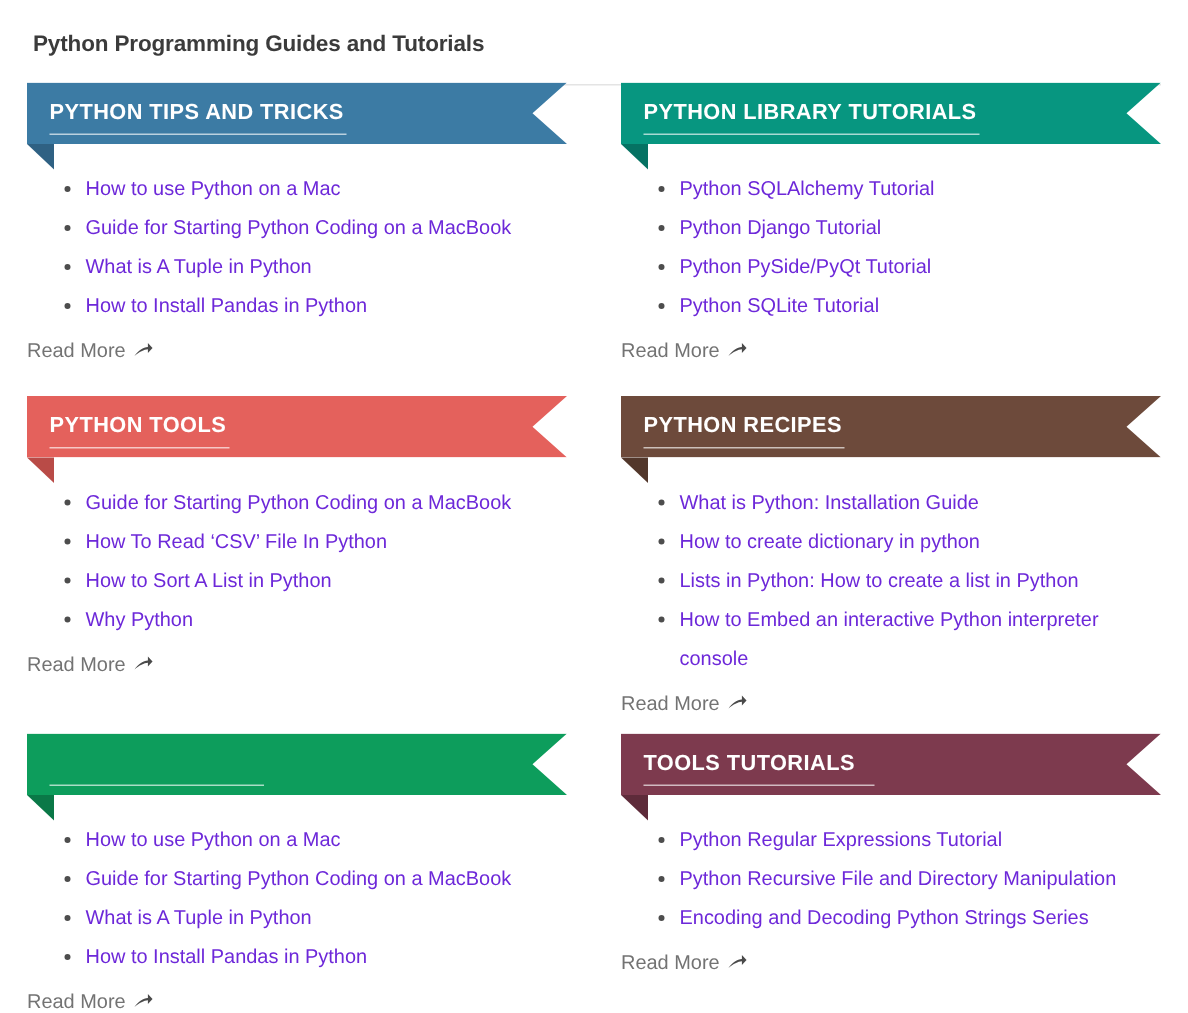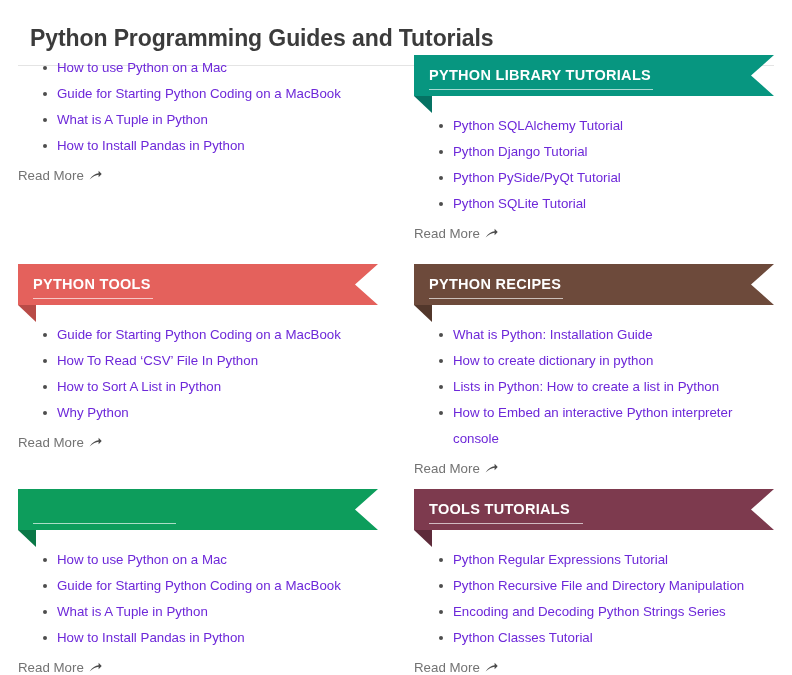--- a/index.html
+++ b/index.html
@@ -16,25 +16,25 @@
     font-family: "Liberation Sans", sans-serif;
     color: #555555;
     position: relative;
   }
 
   
   .page-head {
     padding: 8px 18px 0 18px;
   }
   .page-title {
-    font-size: 23px;
+    font-size: 15px;
     font-weight: bold;
     color: #3b3b3b;
     letter-spacing: -0.1px;
-    margin: 12px;
+    margin: 4px;
     line-height: 30px;
     padding-top: 3px;
   }
   .head-rule {
     margin: 11px 0 0 0;
     height: 1px;
     background: #e4e4e4;
     width: 756px;
   }
 
@@ -148,21 +148,26 @@
 </style>
 </head>
 <body>
 
 <div class="page-head">
   <h1 class="page-title">Python Programming Guides and Tutorials</h1>
   <div class="head-rule"></div>
 </div>
 
 <div class="grid" id="grid">
-    <div class="cell row1"><ul class="link-list">
+    <div class="cell row1"><div class="ribbon-wrap">
+        <div class="ribbon-body" style="background: rgb(60, 123, 164);"></div>
+        <div class="ribbon-fold" style="border-top-color: rgb(47, 97, 131);"></div>
+        <div class="ribbon-title">PYTHON TIPS AND TRICKS</div>
+        <div class="ribbon-underline" style="width: 198px;"></div>
+      </div><ul class="link-list">
         <li><a href="#">How to use Python on a Mac</a></li>
         <li><a href="#">Guide for Starting Python Coding on a MacBook</a></li>
         <li><a href="#">What is A Tuple in Python</a></li>
         <li><a href="#">How to Install Pandas in Python</a></li>
       </ul><a href="#" class="read-more"><span>Read More</span><span class="arr"><svg width="13" height="11" viewBox="0 0 13 11" aria-hidden="true">
             <path d="M0.6 9.4 C3.4 5.6 6.4 3.6 9.6 3.35 L9.6 0.7 L12.7 4.0 L9.6 7.3 L9.6 4.75 C6.9 5.0 4.0 6.3 0.6 9.4 Z" fill="#4a4a4a"></path>
           </svg></span></a></div>
     <div class="cell row1"><div class="ribbon-wrap">
         <div class="ribbon-body" style="background: rgb(7, 150, 128);"></div>
         <div class="ribbon-fold" style="border-top-color: rgb(5, 114, 99);"></div>
@@ -216,17 +221,16 @@
           </svg></span></a></div>
     <div class="cell row3"><div class="ribbon-wrap">
         <div class="ribbon-body" style="background: rgb(125, 58, 78);"></div>
         <div class="ribbon-fold" style="border-top-color: rgb(94, 43, 58);"></div>
         <div class="ribbon-title">TOOLS TUTORIALS</div>
         <div class="ribbon-underline" style="width: 154px;"></div>
       </div><ul class="link-list">
         <li><a href="#">Python Regular Expressions Tutorial</a></li>
         <li><a href="#">Python Recursive File and Directory Manipulation</a></li>
         <li><a href="#">Encoding and Decoding Python Strings Series</a></li>
-        <li><a href="#">Python Classes Tutorial</a></li>
       </ul><a href="#" class="read-more"><span>Read More</span><span class="arr"><svg width="13" height="11" viewBox="0 0 13 11" aria-hidden="true">
             <path d="M0.6 9.4 C3.4 5.6 6.4 3.6 9.6 3.35 L9.6 0.7 L12.7 4.0 L9.6 7.3 L9.6 4.75 C6.9 5.0 4.0 6.3 0.6 9.4 Z" fill="#4a4a4a"></path>
           </svg></span></a></div>
   </div>
 
 </body></html>

